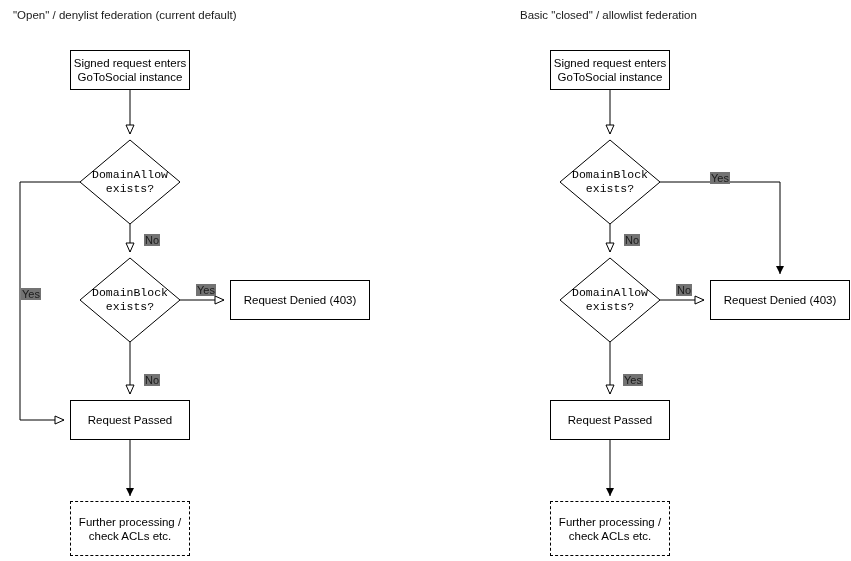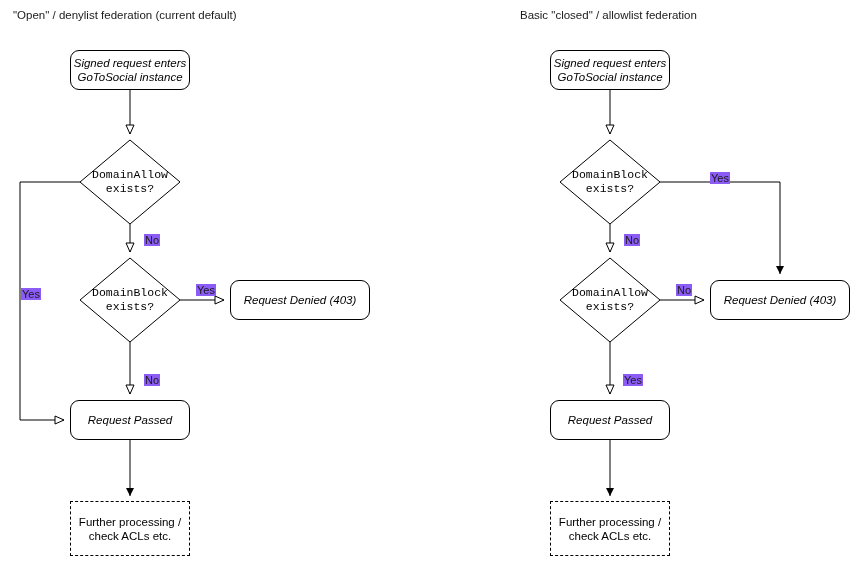--- a/index.html
+++ b/index.html
@@ -27,38 +27,37 @@
     justify-content:center;
     text-align:center;
     font-size:11.5px;
     line-height:14px;
     color:#000;
     background:#ffffff;
     white-space:pre-line;
   }
   .node.rounded{
     border:1px solid #000;
-    border-radius:9px;
-    font-style:italic;
+    border-radius:0;
   }
   .node.dashed{
     border:1px dashed #000;
     border-radius:0;
   }
   .node.diamond{
     border:none;
     background:transparent;
     font-family:Liberation Mono, monospace;
   }
   .edge-label{
     position:absolute;
     font-size:11px;
     line-height:12px;
     color:#1a1a1a;
-    background:#8b5cf6;
+    background:#737373;
     padding:0 1px;
     white-space:nowrap;
   }
 </style>
 </head>
 <body>
 
 <svg id="canvas" width="851" height="561" viewBox="0 0 851 561">
   <defs>
     <marker id="openArrow" markerWidth="12" markerHeight="12" refX="10" refY="5" orient="auto" markerUnits="userSpaceOnUse">

